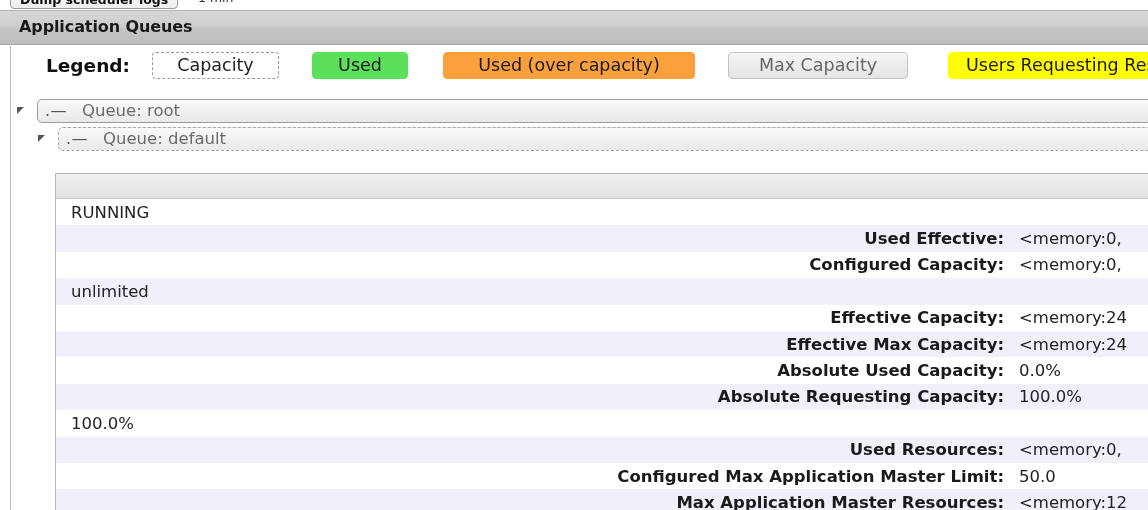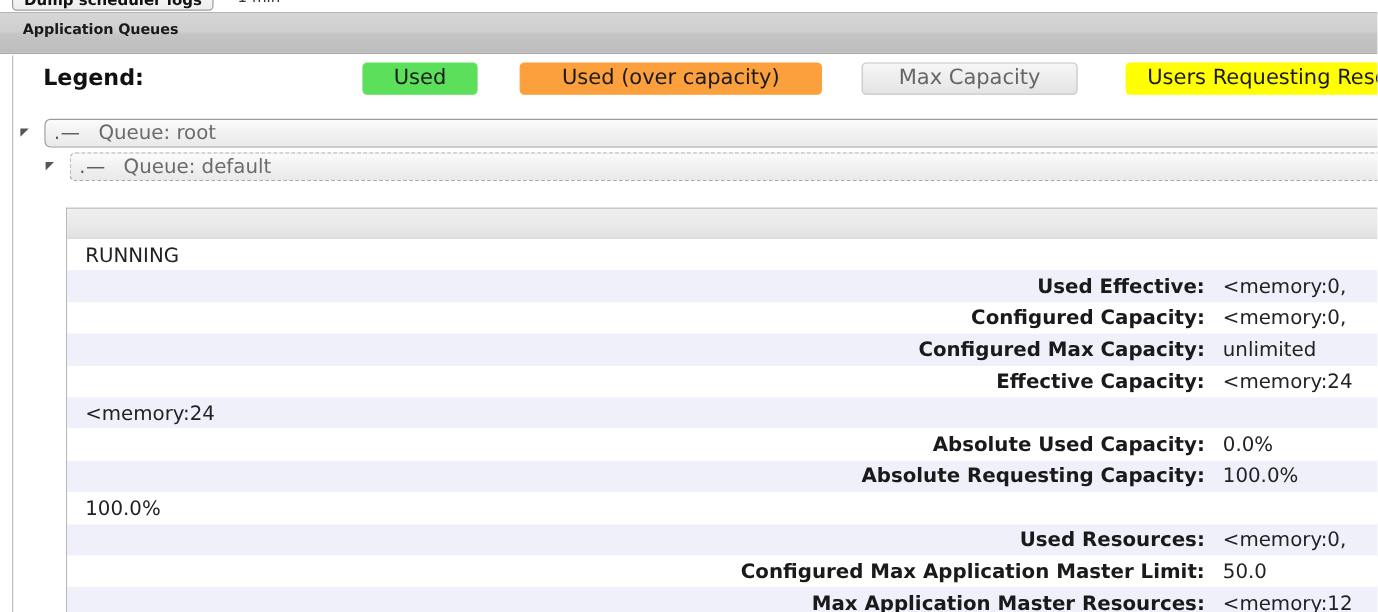--- a/index.html
+++ b/index.html
@@ -53,21 +53,21 @@
     left: 0; top: 10px;
     width: 1148px; height: 35px;
     background: linear-gradient(to bottom, #d6d6d6 0%, #cfcfcf 45%, #c4c4c4 55%, #bdbdbd 100%);
     border-top: 1px solid #b4b4b4;
     border-bottom: 1px solid #a9a9a9;
     overflow: hidden;
   }
   .panel-header-title {
     position: absolute;
     left: 19px; top: 6px;
-    font-size: 12px;
+    font-size: 16px;
     font-weight: bold;
     color: #1a1a1a;
     letter-spacing: -0.1px;
     white-space: nowrap;
   }
 
   
   .panel-body {
     position: absolute;
     left: 0; top: 46px;
@@ -78,21 +78,21 @@
   .panel-left-rule {
     position: absolute;
     left: 10px; top: 0;
     width: 1px; height: 464px;
     background: #bcbcbc;
   }
 
   
   .legend-row {
     position: absolute;
-    left: 0; top: 6px;
+    left: 10px; top: 6px;
     width: 1032px; height: 34px;
     white-space: nowrap;
   }
   .legend-label {
     position: absolute;
     left: 36px; top: 3px;
     font-size: 18.5px;
     font-weight: bold;
     color: #111;
   }
@@ -246,20 +246,21 @@
   <div class="panel-header">
     <div class="panel-header-title">Application Queues</div>
   </div>
 
   <div class="panel-body">
     <div class="panel-left-rule"></div>
 
     <div class="legend-row">
       <span class="legend-label">Legend:</span>
 
+      <span class="legend-chip chip-capacity">Capacity</span>
 
       <span class="legend-chip chip-over">Used (over capacity)</span>
 
       <span class="legend-chip chip-used">Used</span>
 
       <span class="legend-chip chip-max">Max Capacity</span>
 
       <span class="legend-chip chip-users">Users Requesting Resources</span>
     </div>
 
@@ -287,28 +288,28 @@
           </div>
           <div class="detail-row even">
             <div class="cell-key">Used Effective:</div>
             <div class="cell-val">&lt;memory:0,</div>
           </div>
           <div class="detail-row odd">
             <div class="cell-key">Configured Capacity:</div>
             <div class="cell-val">&lt;memory:0,</div>
           </div>
           <div class="detail-row even">
-            <div class="cell-key">Configured Max Capacity:</div>
             <div class="cell-val">unlimited</div>
           </div>
           <div class="detail-row odd">
             <div class="cell-key">Effective Capacity:</div>
             <div class="cell-val">&lt;memory:24</div>
           </div>
           <div class="detail-row even">
+            <div class="cell-key">Effective Max Capacity:</div>
             <div class="cell-val">&lt;memory:24</div>
           </div>
           <div class="detail-row odd">
             <div class="cell-key">Absolute Used Capacity:</div>
             <div class="cell-val">0.0%</div>
           </div>
           <div class="detail-row even">
             <div class="cell-key">Absolute Requesting Capacity:</div>
             <div class="cell-val">100.0%</div>
           </div>

